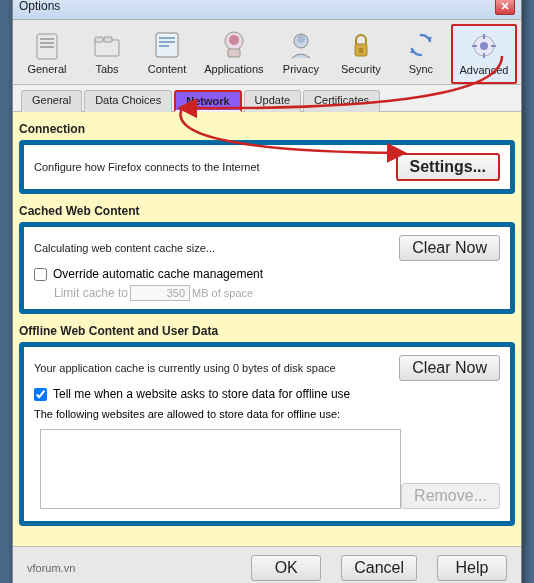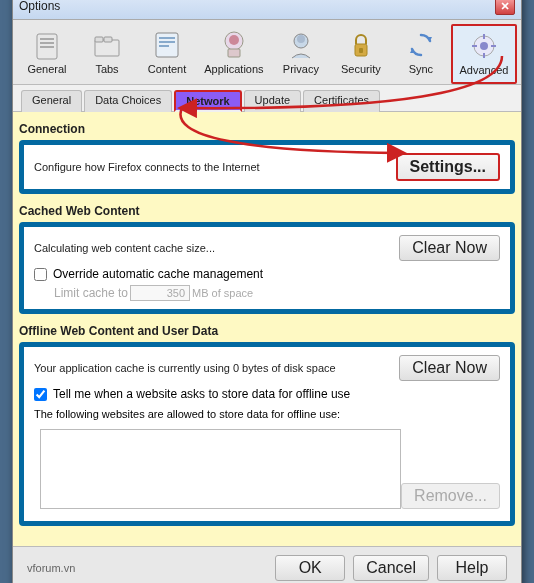--- a/index.html
+++ b/index.html
@@ -195,20 +195,21 @@
       display: flex;
       justify-content: center;
       align-items: center;
       gap: 8px;
       padding: 8px 14px 10px 14px;
       background: #e8e8e8;
       border-top: 1px solid #bbb;
     }
     .bottom-bar .btn {
       min-width: 70px;
+      margin-left: 12px;
     }
     .window-wrapper {
       position: relative;
     }
   </style>
 </head>
 <body>
 
 <div class="window-wrapper" style="position:relative;">
   <div class="window">

